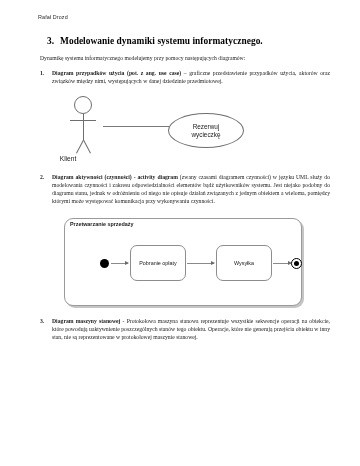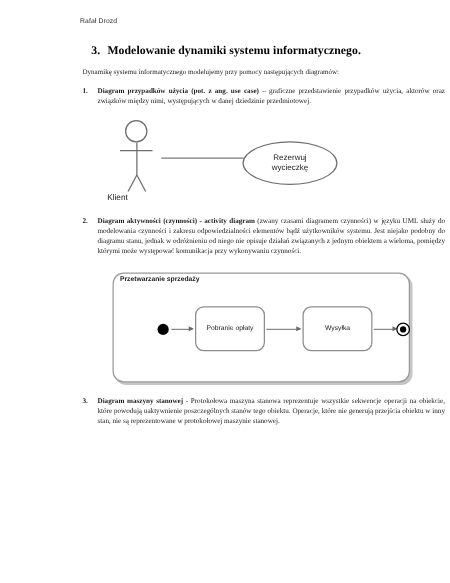--- a/index.html
+++ b/index.html
@@ -13,21 +13,20 @@
     position: relative;
     font-family: "Liberation Serif", serif;
     color: #1a1a1a;
     overflow: hidden;
   }
 
   .page {
     position: absolute;
     inset: 0;
     background: #ffffff;
-    margin-left: 26px;
   }
 
   
   .doc-header {
     position: absolute;
     left: 38px;
     top: 14px;
     font-family: "Liberation Sans", sans-serif;
     font-size: 5.4px;
     letter-spacing: 0.12px;

